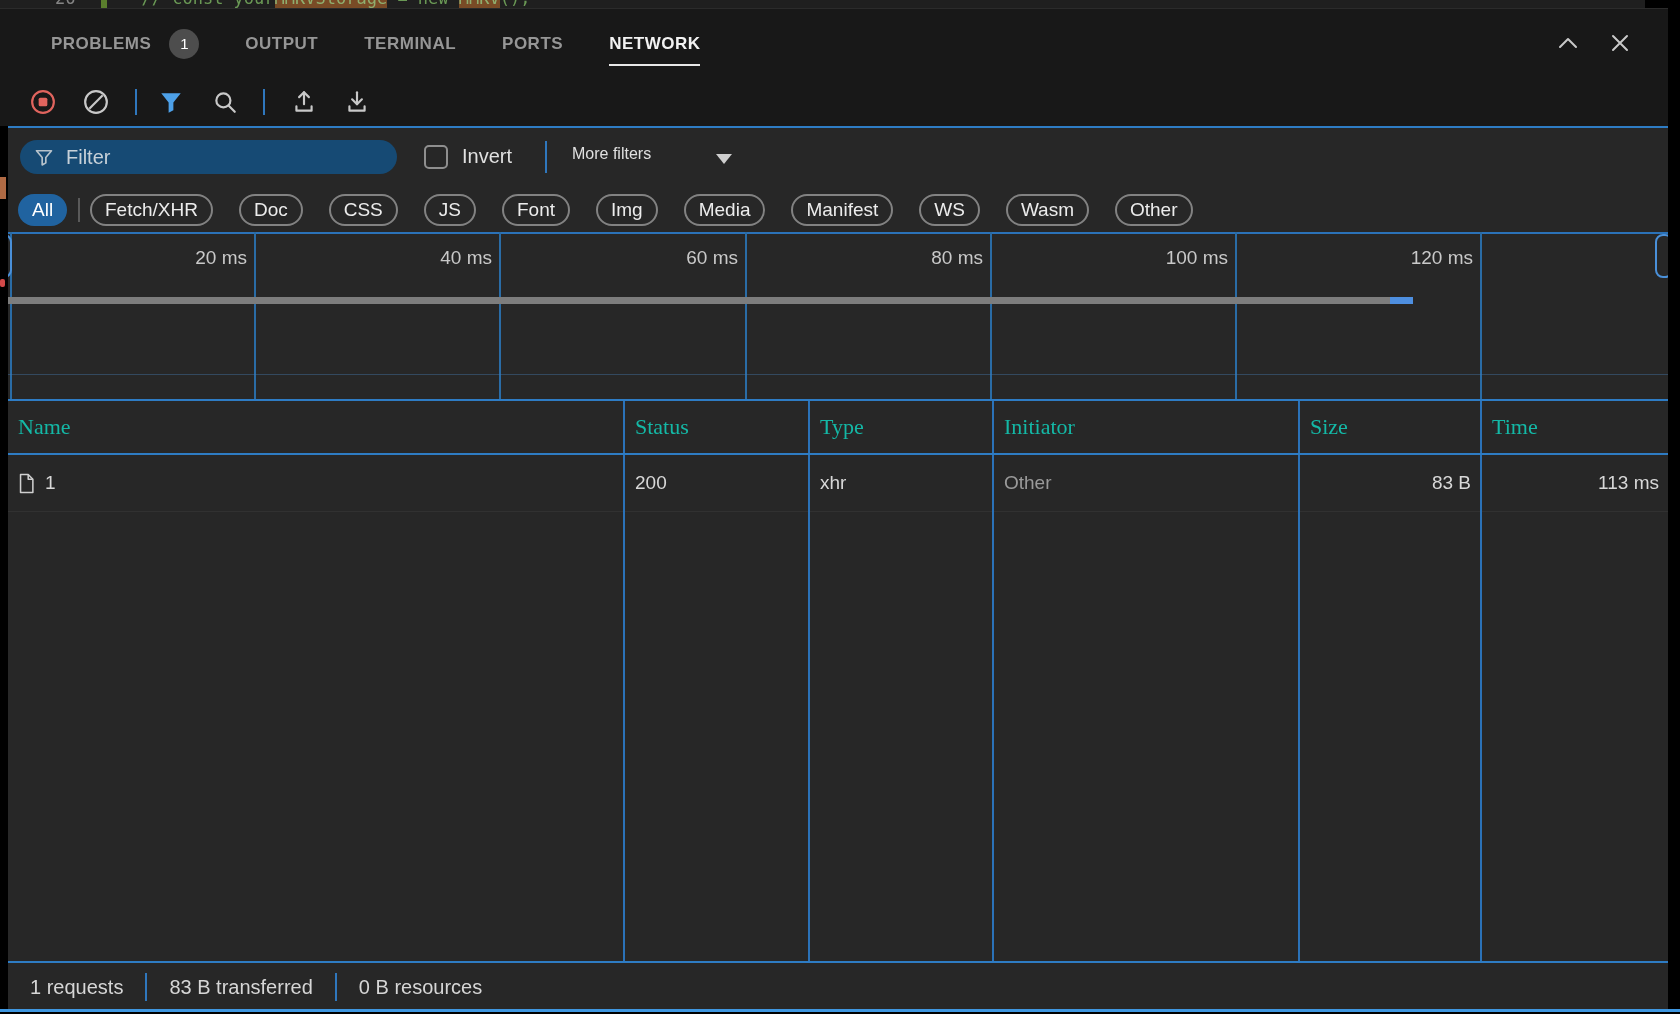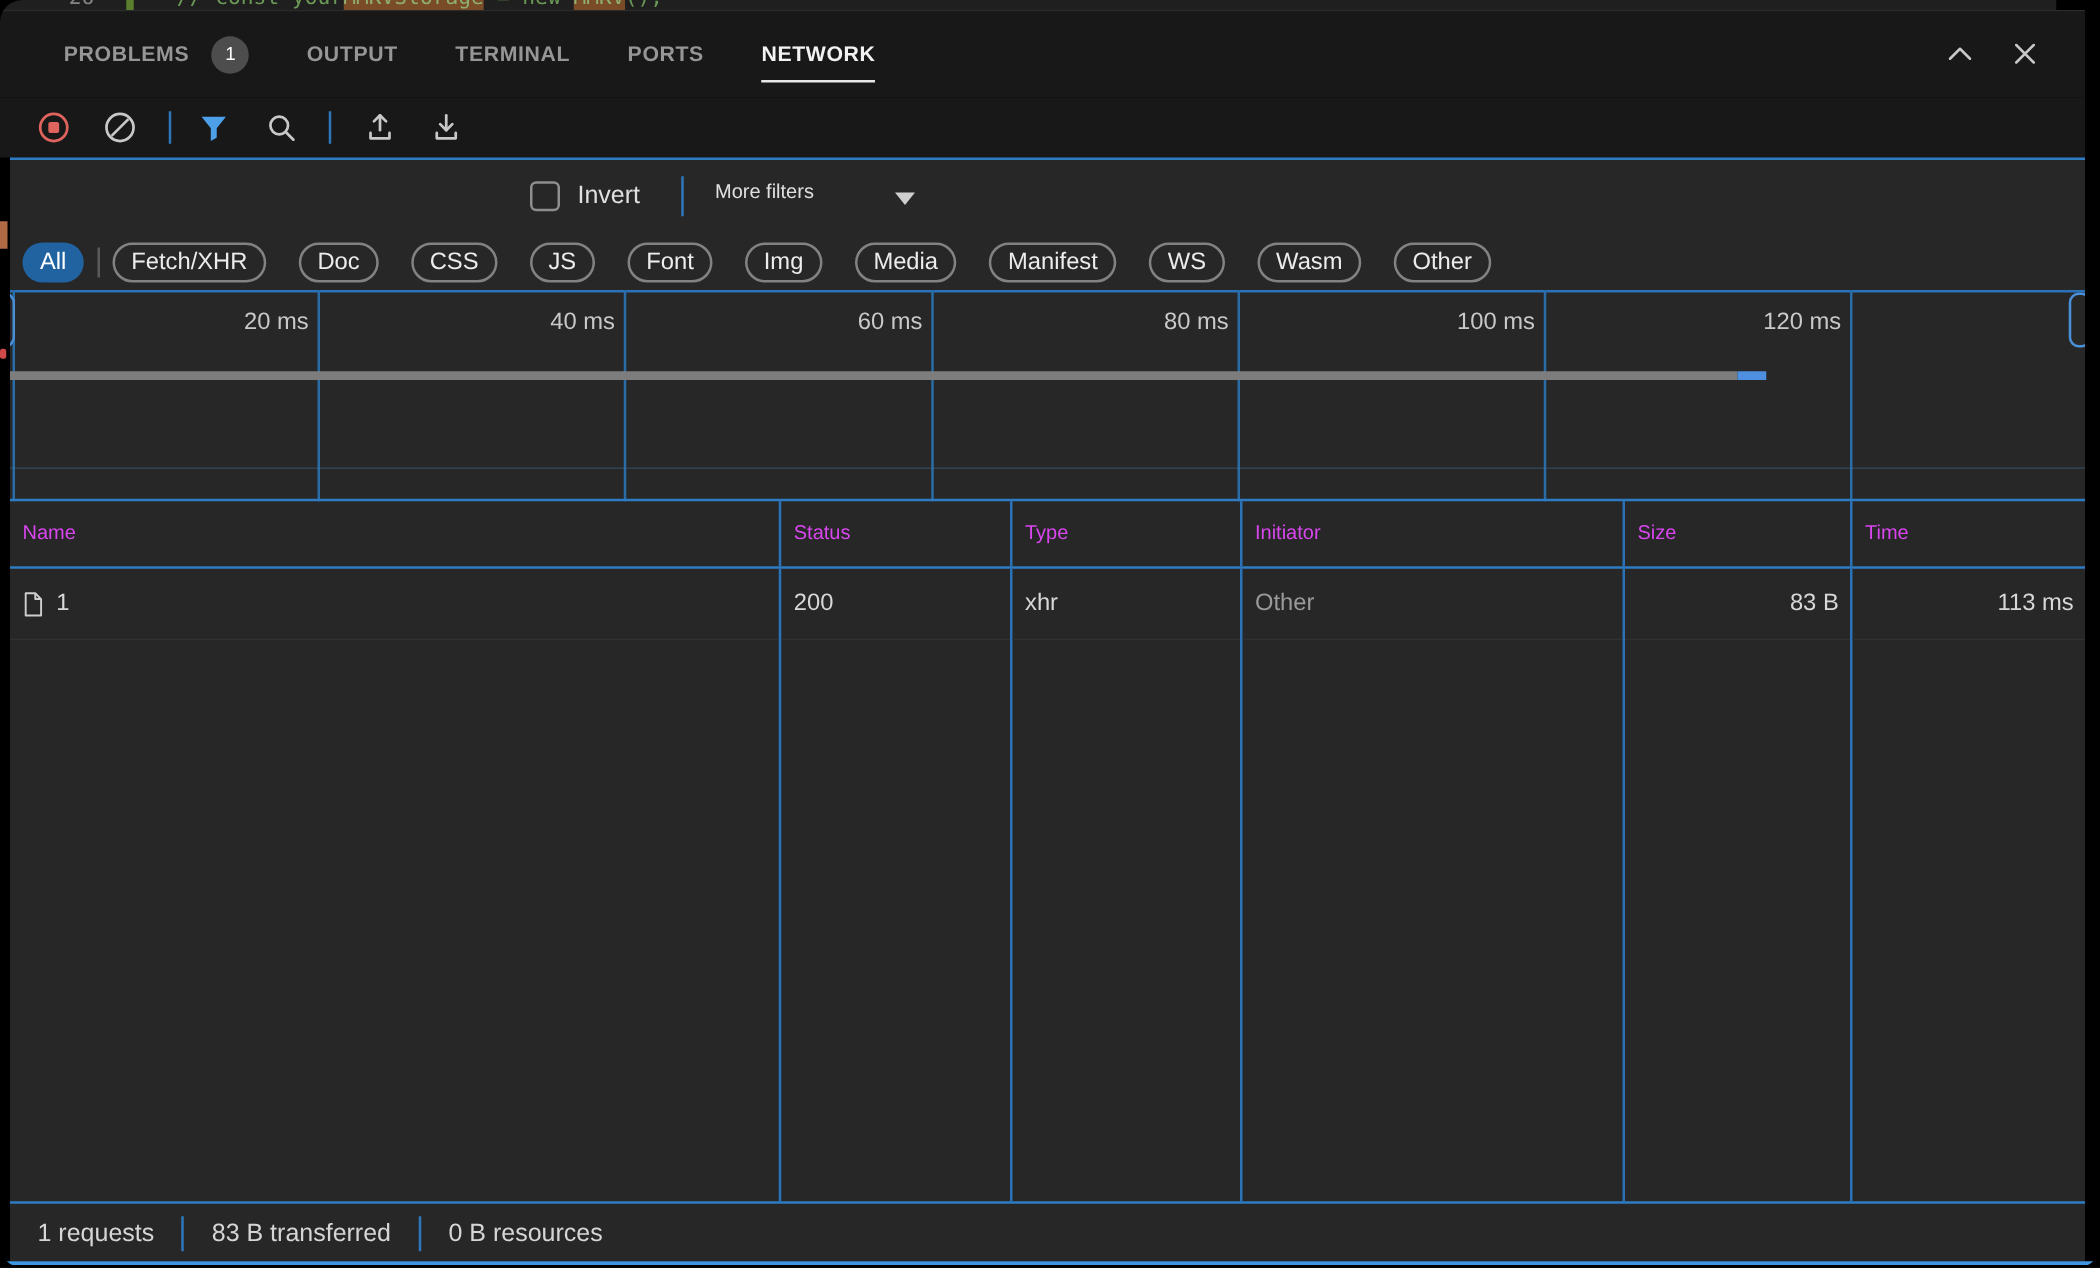--- a/index.html
+++ b/index.html
@@ -1,19 +1,19 @@
 <!DOCTYPE html>
 <html><head>
 <meta charset="utf-8">
 <style>
   * { margin:0; padding:0; box-sizing:border-box; }
   html,body { background:#000; }
   #screen {
     position:relative; width:1680px; height:1014px; overflow:hidden;
-    background:#000; font-family:"Liberation Sans", sans-serif; color:#d6d6d6;border-radius:18px;
+    background:#000; font-family:"Liberation Sans", sans-serif; color:#d6d6d6;
   }
   
   .code-strip { position:absolute; left:0; top:0; width:1645px; height:8px; overflow:hidden; background:#1f1f1f; }
   .code-inner { position:absolute; top:-13px; left:0; height:21px; display:flex; align-items:center;
     font-family:"DejaVu Sans Mono", monospace; font-size:17px; white-space:pre; }
   .line-num { color:#858585; margin-left:55px; }
   .gutter-bar { width:6px; height:21px; background:#5a7e2d; margin-left:26px; }
   .code-text { margin-left:34px; color:#6a9955; }
   .code-hl { background:#794b26; color:#8fae6f; }
   
@@ -59,22 +59,22 @@
   .tick-cut { position:absolute; left:1649px; top:119px; font-size:19px; color:#c9c9c9; z-index:1; }
   .handle { position:absolute; top:106px; width:18px; height:44px; border:2px solid #4a90d9;
     border-radius:8px; background:#272727; z-index:2; cursor:ew-resize; }
   .req-bar-gray { position:absolute; left:0; top:169px; width:1382px; height:7px; background:#7d7d7d; }
   .req-bar-blue { position:absolute; left:1382px; top:169px; width:23px; height:7px; background:#4e8fe0; }
   .faint-line { position:absolute; left:0; top:246px; width:1660px; height:1px; background:rgba(70,125,180,.4); }
   
   .grid-cols { display:grid; grid-template-columns:615px 185px 184px 306px 182px 1fr; }
   .thead { position:absolute; left:0; top:271px; width:1660px; height:56px;
     border-top:2px solid #2e7cc4; border-bottom:2px solid #2e7cc4; }
-  .thead .hcell { display:flex; align-items:center; padding-left:10px; font-size:16px; color:#d946ef;
-    border-left:2px solid #2b72b8; cursor:pointer; }
+  .thead .hcell { display:flex; align-items:center; padding-left:10px; font-size:22px; color:#14b8a6;
+    border-left:2px solid #2b72b8; cursor:pointer;font-family:Liberation Serif, serif; }
   .thead .hcell:first-child { border-left:none; }
   .tbody { position:absolute; left:0; top:327px; width:1660px; height:506px; }
   .tbody .bcol { border-left:2px solid #2b72b8; height:100%; }
   .tbody .bcol:first-child { border-left:none; }
   .cell { height:57px; display:flex; align-items:center; padding-left:10px; font-size:19px; color:#d8d8d8;
     border-bottom:1px solid #313131; }
   .cell.right { justify-content:flex-end; padding-right:9px; }
   .cell.dim { color:#9a9a9a; }
   .doc-icon { margin-right:10px; display:flex; }
   
@@ -152,20 +152,26 @@
     </svg>
     <svg class="ticon" style="left:344px" viewBox="0 0 24 24" fill="none" stroke="#c8c8c8" stroke-width="2" stroke-linecap="round" stroke-linejoin="round">
       <path d="M12 3 L12 14"></path>
         <path d="M7.5 9.5 L12 14 L16.5 9.5"></path>
         <path d="M5 16 L5 20 L19 20 L19 16"></path>
     </svg>
   </div>
 
   <div class="devtools">
 
+    <div class="filter-pill">
+      <svg width="20" height="20" viewBox="0 0 24 24" fill="none" stroke="#b6c2cb" stroke-width="2" stroke-linejoin="round">
+          <path d="M3 4.5 L21 4.5 L14.2 12.5 L14.2 19 L9.8 21.5 L9.8 12.5 Z"></path>
+        </svg>
+      <span class="ph">Filter</span>
+    </div>
     <div class="invert-box"></div>
     <div class="invert-label">Invert</div>
     <div class="fsep"></div>
     <div class="more-filters">More filters</div>
     <div class="mf-caret"></div>
 
     <div class="chip-all">All</div>
     <div class="chip-div"></div>
     <div class="chips">
       <div class="chip">Fetch/XHR</div>

